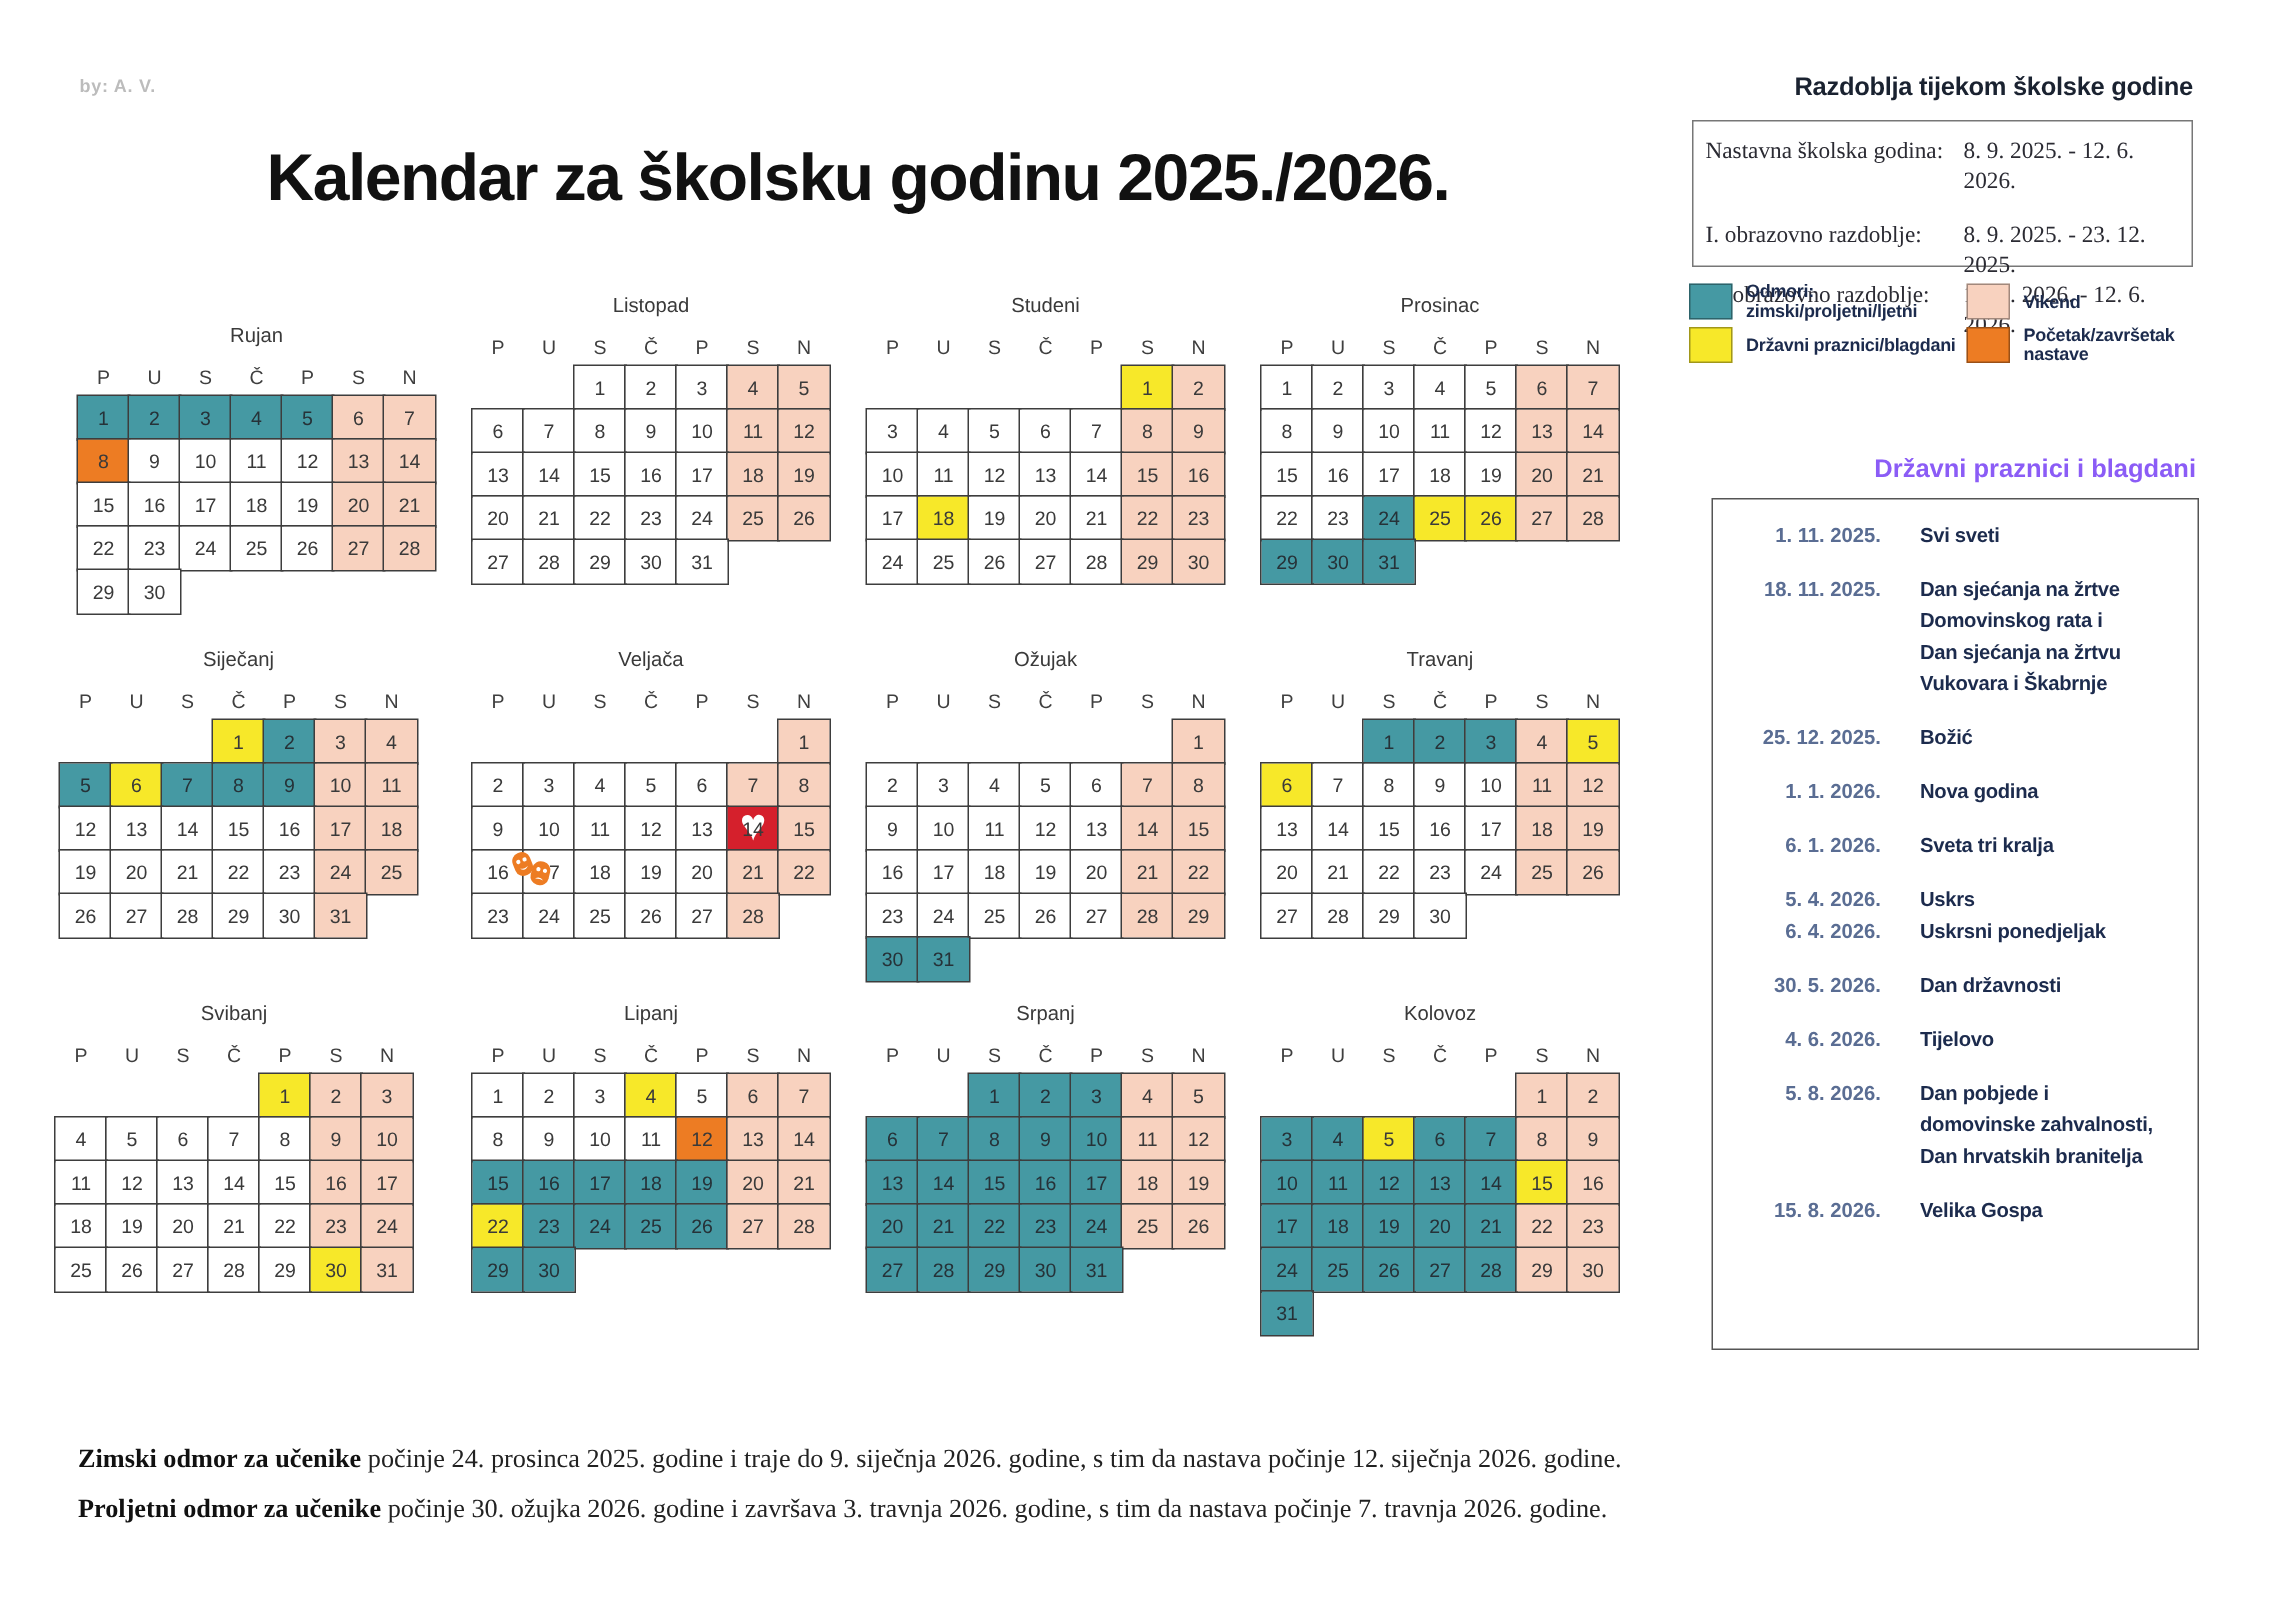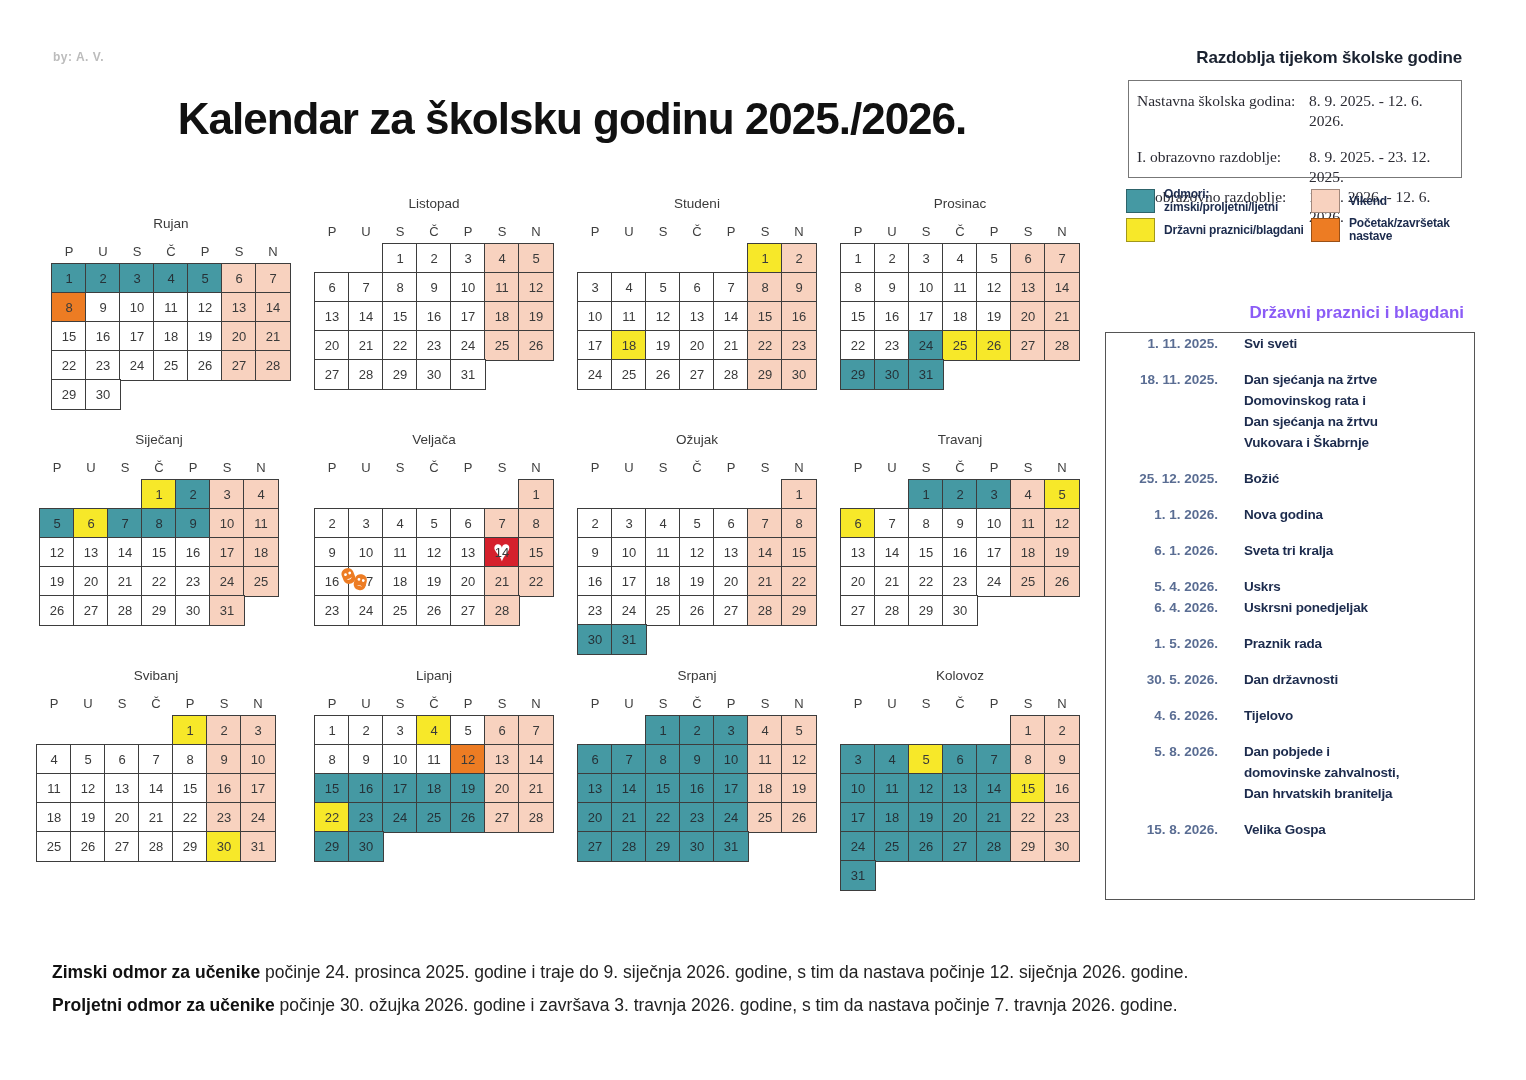--- a/index.html
+++ b/index.html
@@ -50,32 +50,32 @@
   .legend{position:absolute;left:1126px;top:188px;width:336px;
     display:grid;grid-template-columns:185px 151px;row-gap:3px;}
   .legend-item{display:flex;align-items:center;}
   .swatch{width:29px;height:24px;border:1px solid rgba(0,0,0,.35);
     box-sizing:border-box;margin-right:9px;flex:none;}
   .legend-label{font-size:12px;font-weight:bold;color:#1c2b4d;line-height:13px;
     white-space:pre-line;letter-spacing:-0.2px;}
 
   .holidays-title{position:absolute;left:1141px;top:303px;width:325px;text-align:right;
     font-size:17px;font-weight:bold;color:#8b5cf6;padding-right:2px;box-sizing:border-box;}
-  .holidays-box{position:absolute;left:1105px;top:332px;width:370px;height:568px;
-    border:1.5px solid #555;box-sizing:border-box;}
+  .holidays-box{position:absolute;left:1141px;top:332px;width:325px;height:568px;
+    border:1.5px solid #555;box-sizing:border-box;padding-top:13px;}
   .h-item{display:flex;margin-bottom:15px;}
   .h-item.tight{margin-top:-15px;}
   .h-date{width:112px;text-align:right;font-size:13.5px;font-weight:bold;
     color:#5a6d93;line-height:21px;flex:none;}
   .h-name{margin-left:26px;font-size:13.5px;font-weight:bold;color:#1c2b4d;
     line-height:21px;white-space:pre-line;letter-spacing:-0.2px;}
 
   
   .footnote{position:absolute;left:52px;width:1280px;
-    font-family:Liberation Sans, sans-serif;font-size:17.5px;color:#222;}
+    font-family:Liberation Serif, serif;font-size:17.5px;color:#222;}
   .footnote b{color:#111;}
   #footnote-0{top:944px;}
   #footnote-1{top:977px;}
 </style>
 </head>
 <body>
 
 <div class="credit">by: A. V.</div>
 <div class="main-title">Kalendar za školsku godinu 2025./2026.</div>
 
@@ -734,24 +734,20 @@
     </div>
     <div class="h-item">
       <span class="h-date">5. 4. 2026.</span>
       <span class="h-name">Uskrs</span>
     </div>
     <div class="h-item tight">
       <span class="h-date">6. 4. 2026.</span>
       <span class="h-name">Uskrsni ponedjeljak</span>
     </div>
     <div class="h-item">
-      <span class="h-date">1. 5. 2026.</span>
-      <span class="h-name">Praznik rada</span>
-    </div>
-    <div class="h-item">
       <span class="h-date">30. 5. 2026.</span>
       <span class="h-name">Dan državnosti</span>
     </div>
     <div class="h-item">
       <span class="h-date">4. 6. 2026.</span>
       <span class="h-name">Tijelovo</span>
     </div>
     <div class="h-item">
       <span class="h-date">5. 8. 2026.</span>
       <span class="h-name">Dan pobjede i

